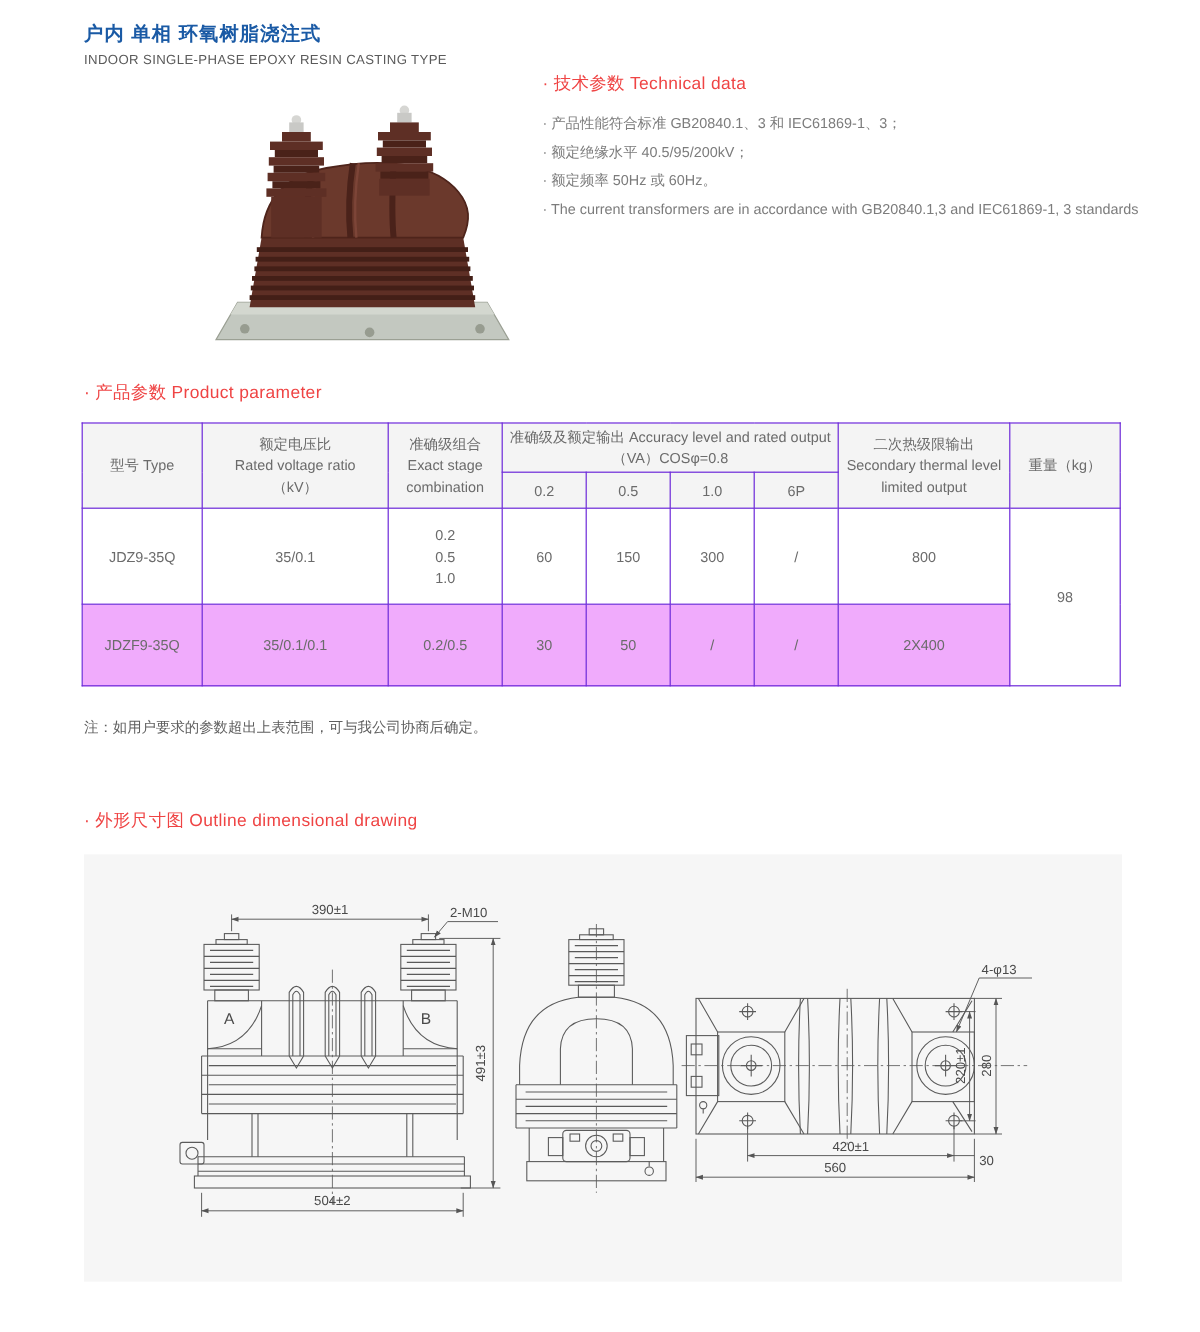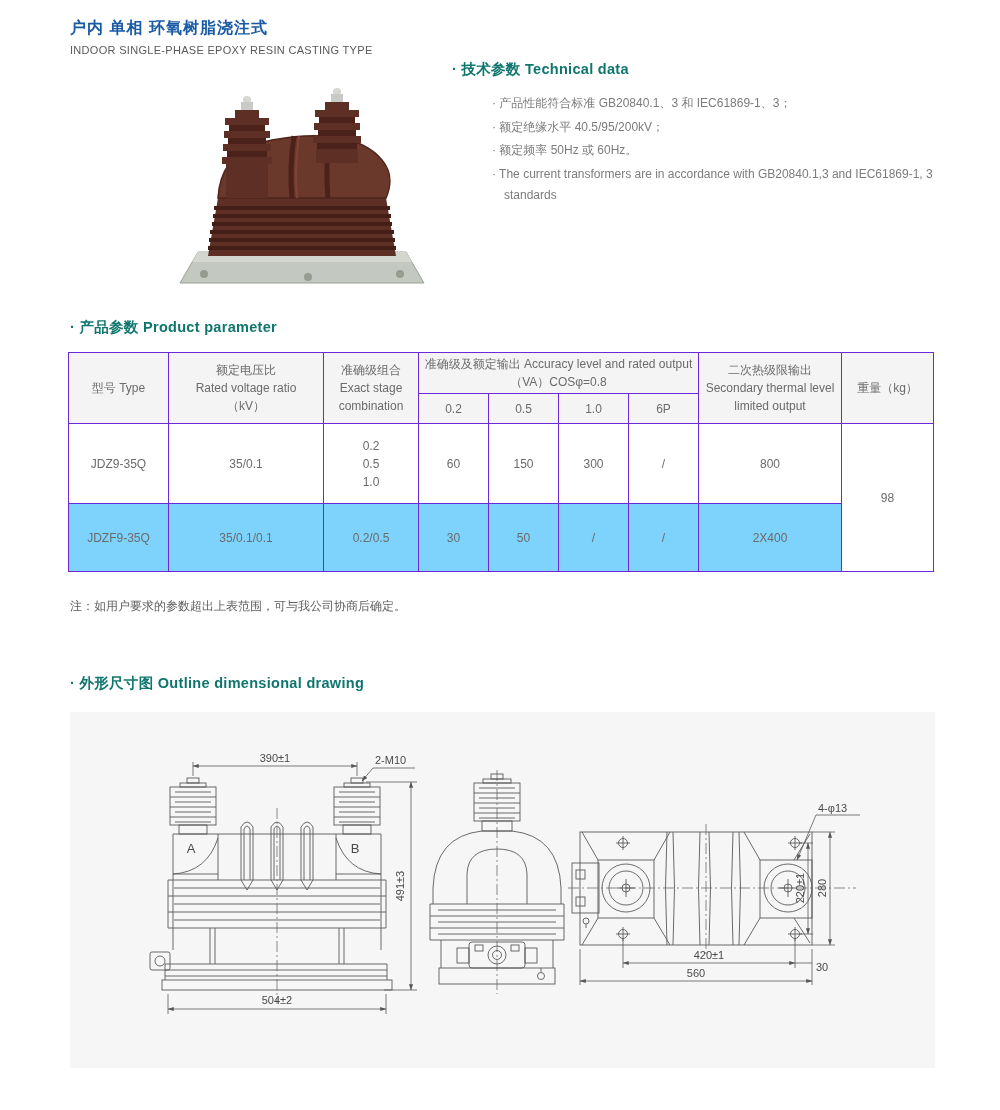--- a/index.html
+++ b/index.html
@@ -13,43 +13,43 @@
   
   .hd { position:absolute; left:70px; top:18px; }
   .hd h1 { font-size:16px; font-weight:bold; color:#1a5aa5; letter-spacing:1px; }
   .hd .sub { font-size:11px; color:#5a5a5a; margin-top:5px; letter-spacing:.3px; }
 
   
   .photo { position:absolute; left:168px; top:86px; width:268px; height:208px; }
 
   
   .tech { position:absolute; left:452px; top:60px; width:533px; }
-  .sec-h { font-size:14.5px; font-weight:700; color:#0f766e; letter-spacing:.3px; }
-  .tech ul { list-style:none; margin-top:14px;margin-left:40px; }
+  .sec-h { font-size:14.5px; font-weight:400; color:#ef4444; letter-spacing:.3px; }
+  .tech ul { list-style:none; margin-top:14px; }
   .tech li {
     font-size:12px; color:#7c7c7c; line-height:1.8; margin-bottom:2px;
     padding-left:12px; text-indent:-12px;
   }
 
   
   .param-h { position:absolute; left:70px; top:318px; }
   table.ptable {
     position:absolute; left:68px; top:352px; width:865px;
     border-collapse:collapse; table-layout:fixed;
   }
   .ptable th, .ptable td {
     border:1px solid #6d28d9; font-size:12px; font-weight:normal;
     color:#6b6b6b; text-align:center; vertical-align:middle;
     white-space:pre-line; line-height:1.5; padding:2px;
   }
   .ptable thead th { background:#f4f4f4; }
   .ptable .h1 { height:36px; }
   .ptable .h2 { height:30px; }
   .ptable .r1 td { height:80px; background:#fff; }
-  .ptable .r2 td { height:68px; background:#7dd3fc; }
+  .ptable .r2 td { height:68px; background:#f0abfc; }
 
   .notes { position:absolute; left:70px; top:582px; width:880px;margin-top:16px; }
   .note-zh { font-size:12px; color:#5f5f5f; }
   .note-en { font-size:11.5px; color:#8b8b8b; margin-top:7px; }
 
   
   .draw-h { position:absolute; left:70px; top:674px; }
   .panel {
     position:absolute; left:70px; top:712px; width:865px; height:356px;
     background:#f6f6f6;

